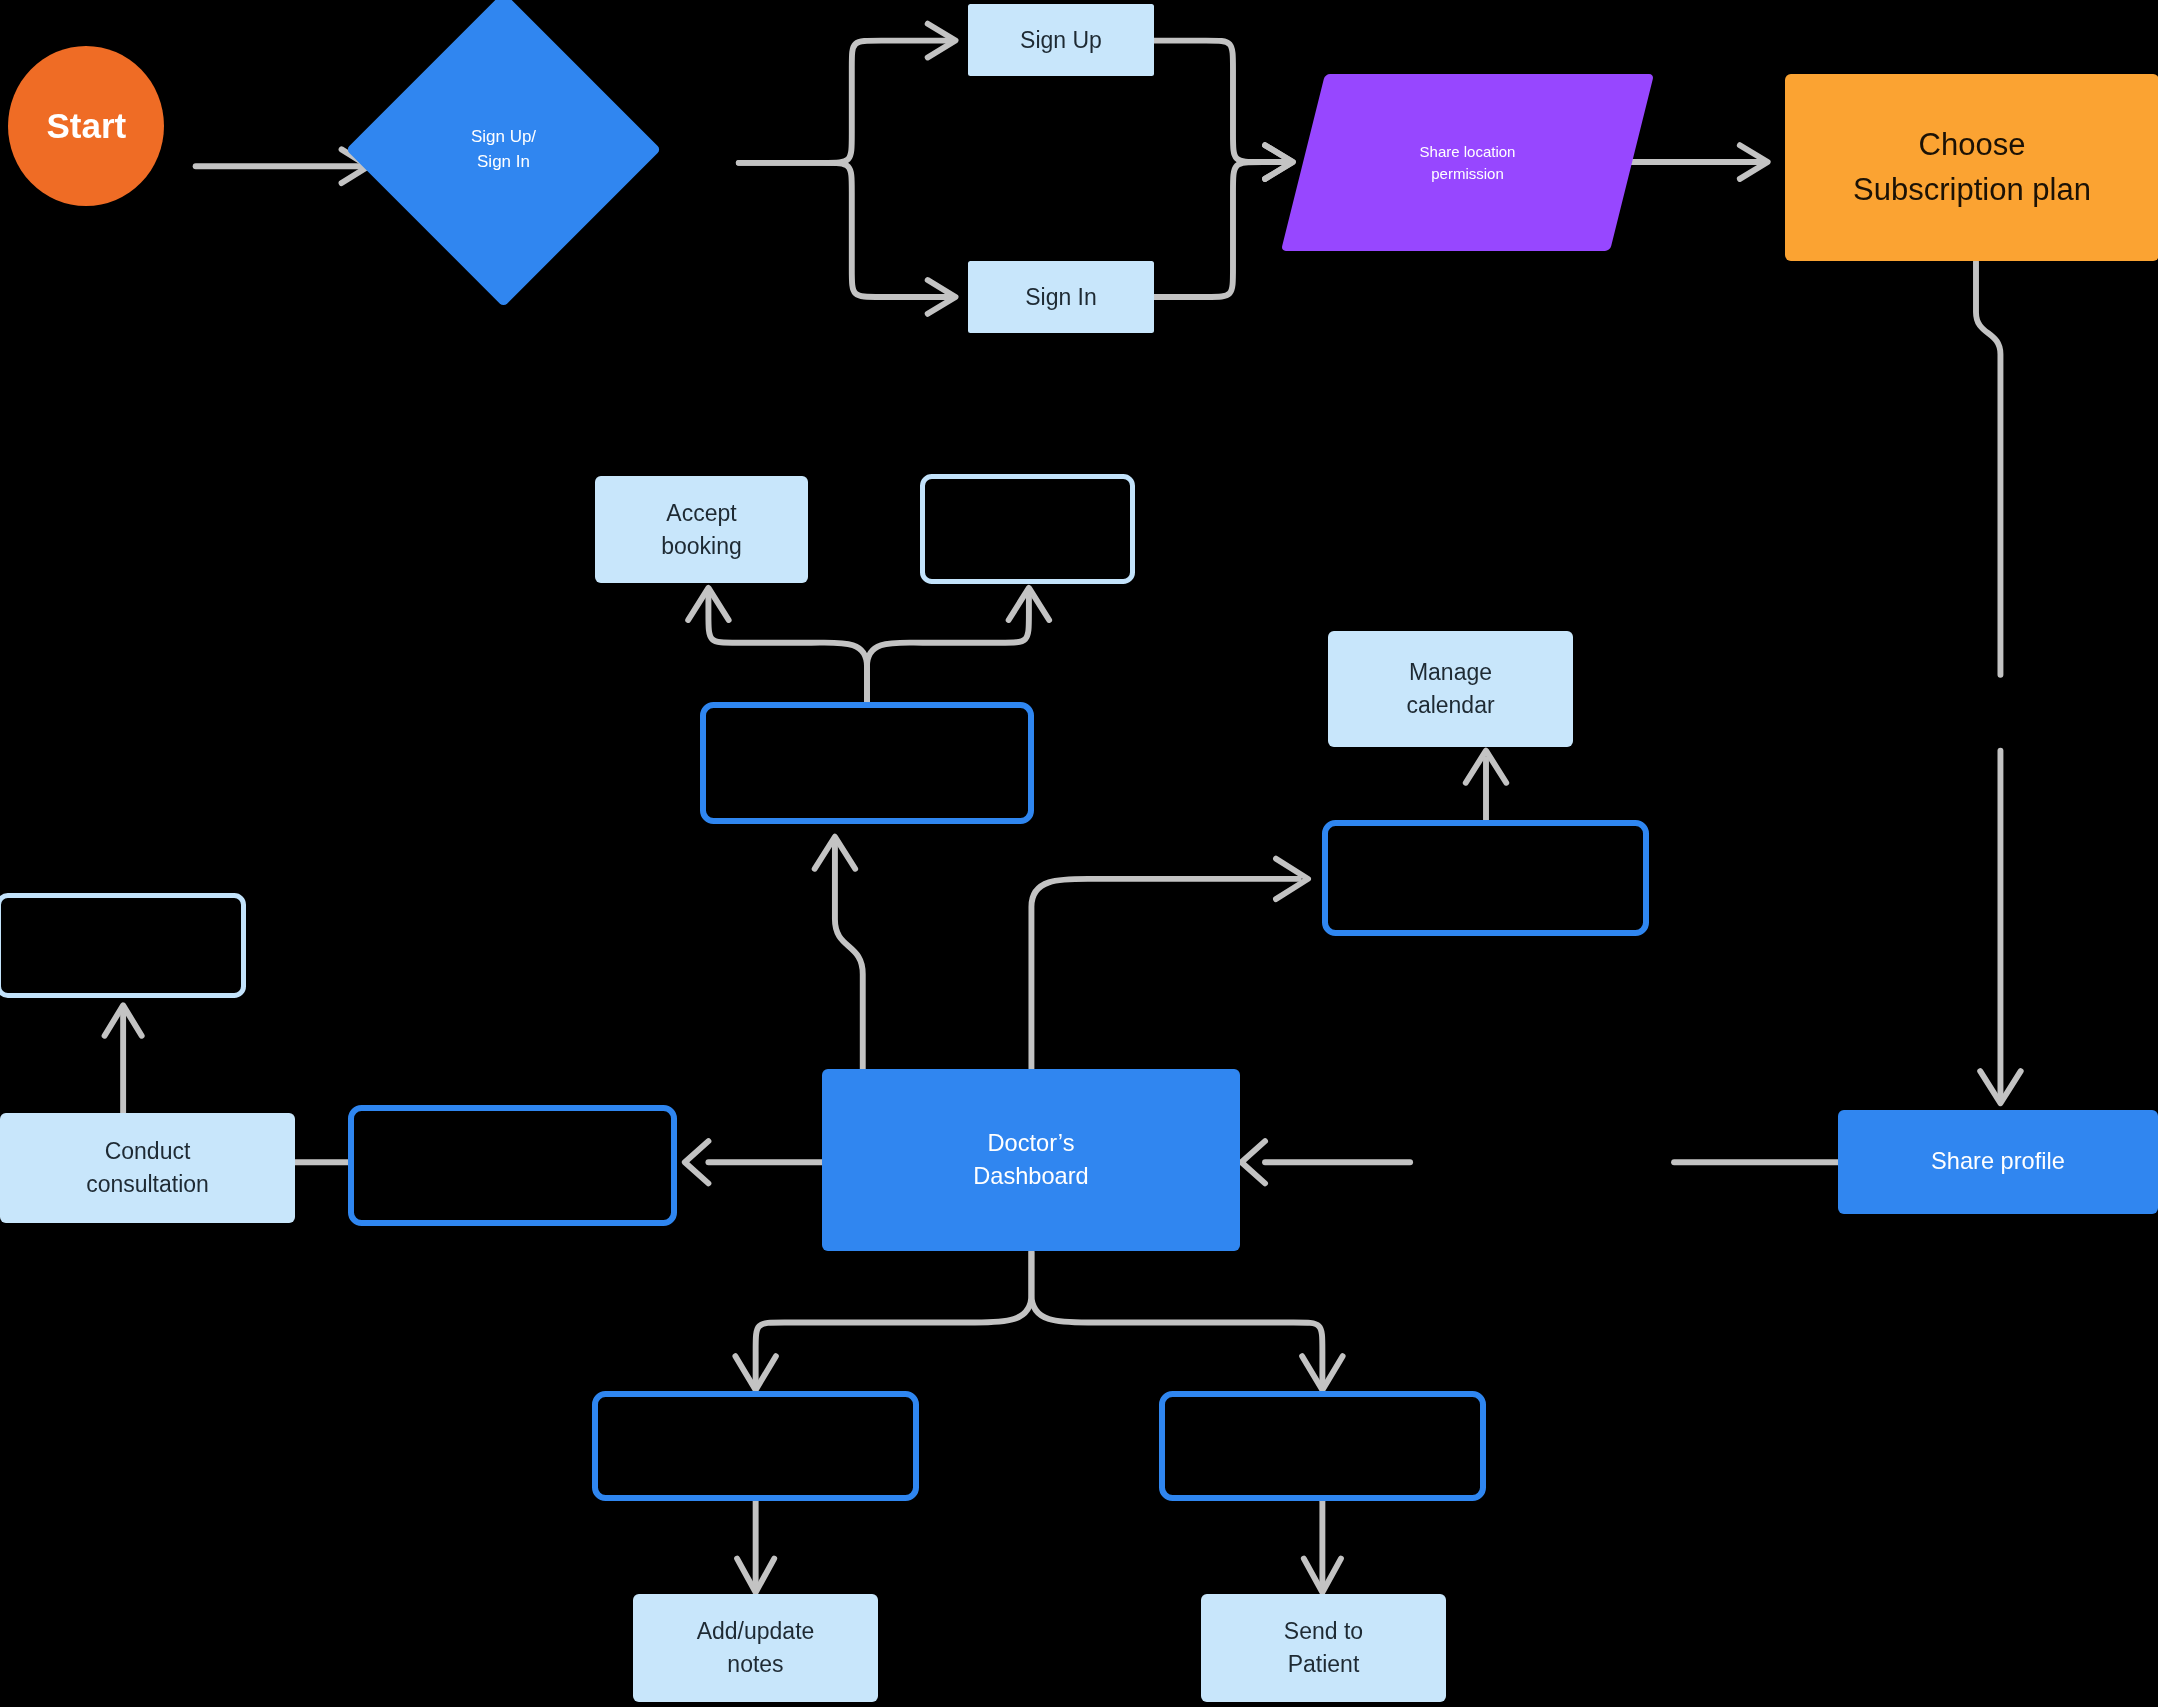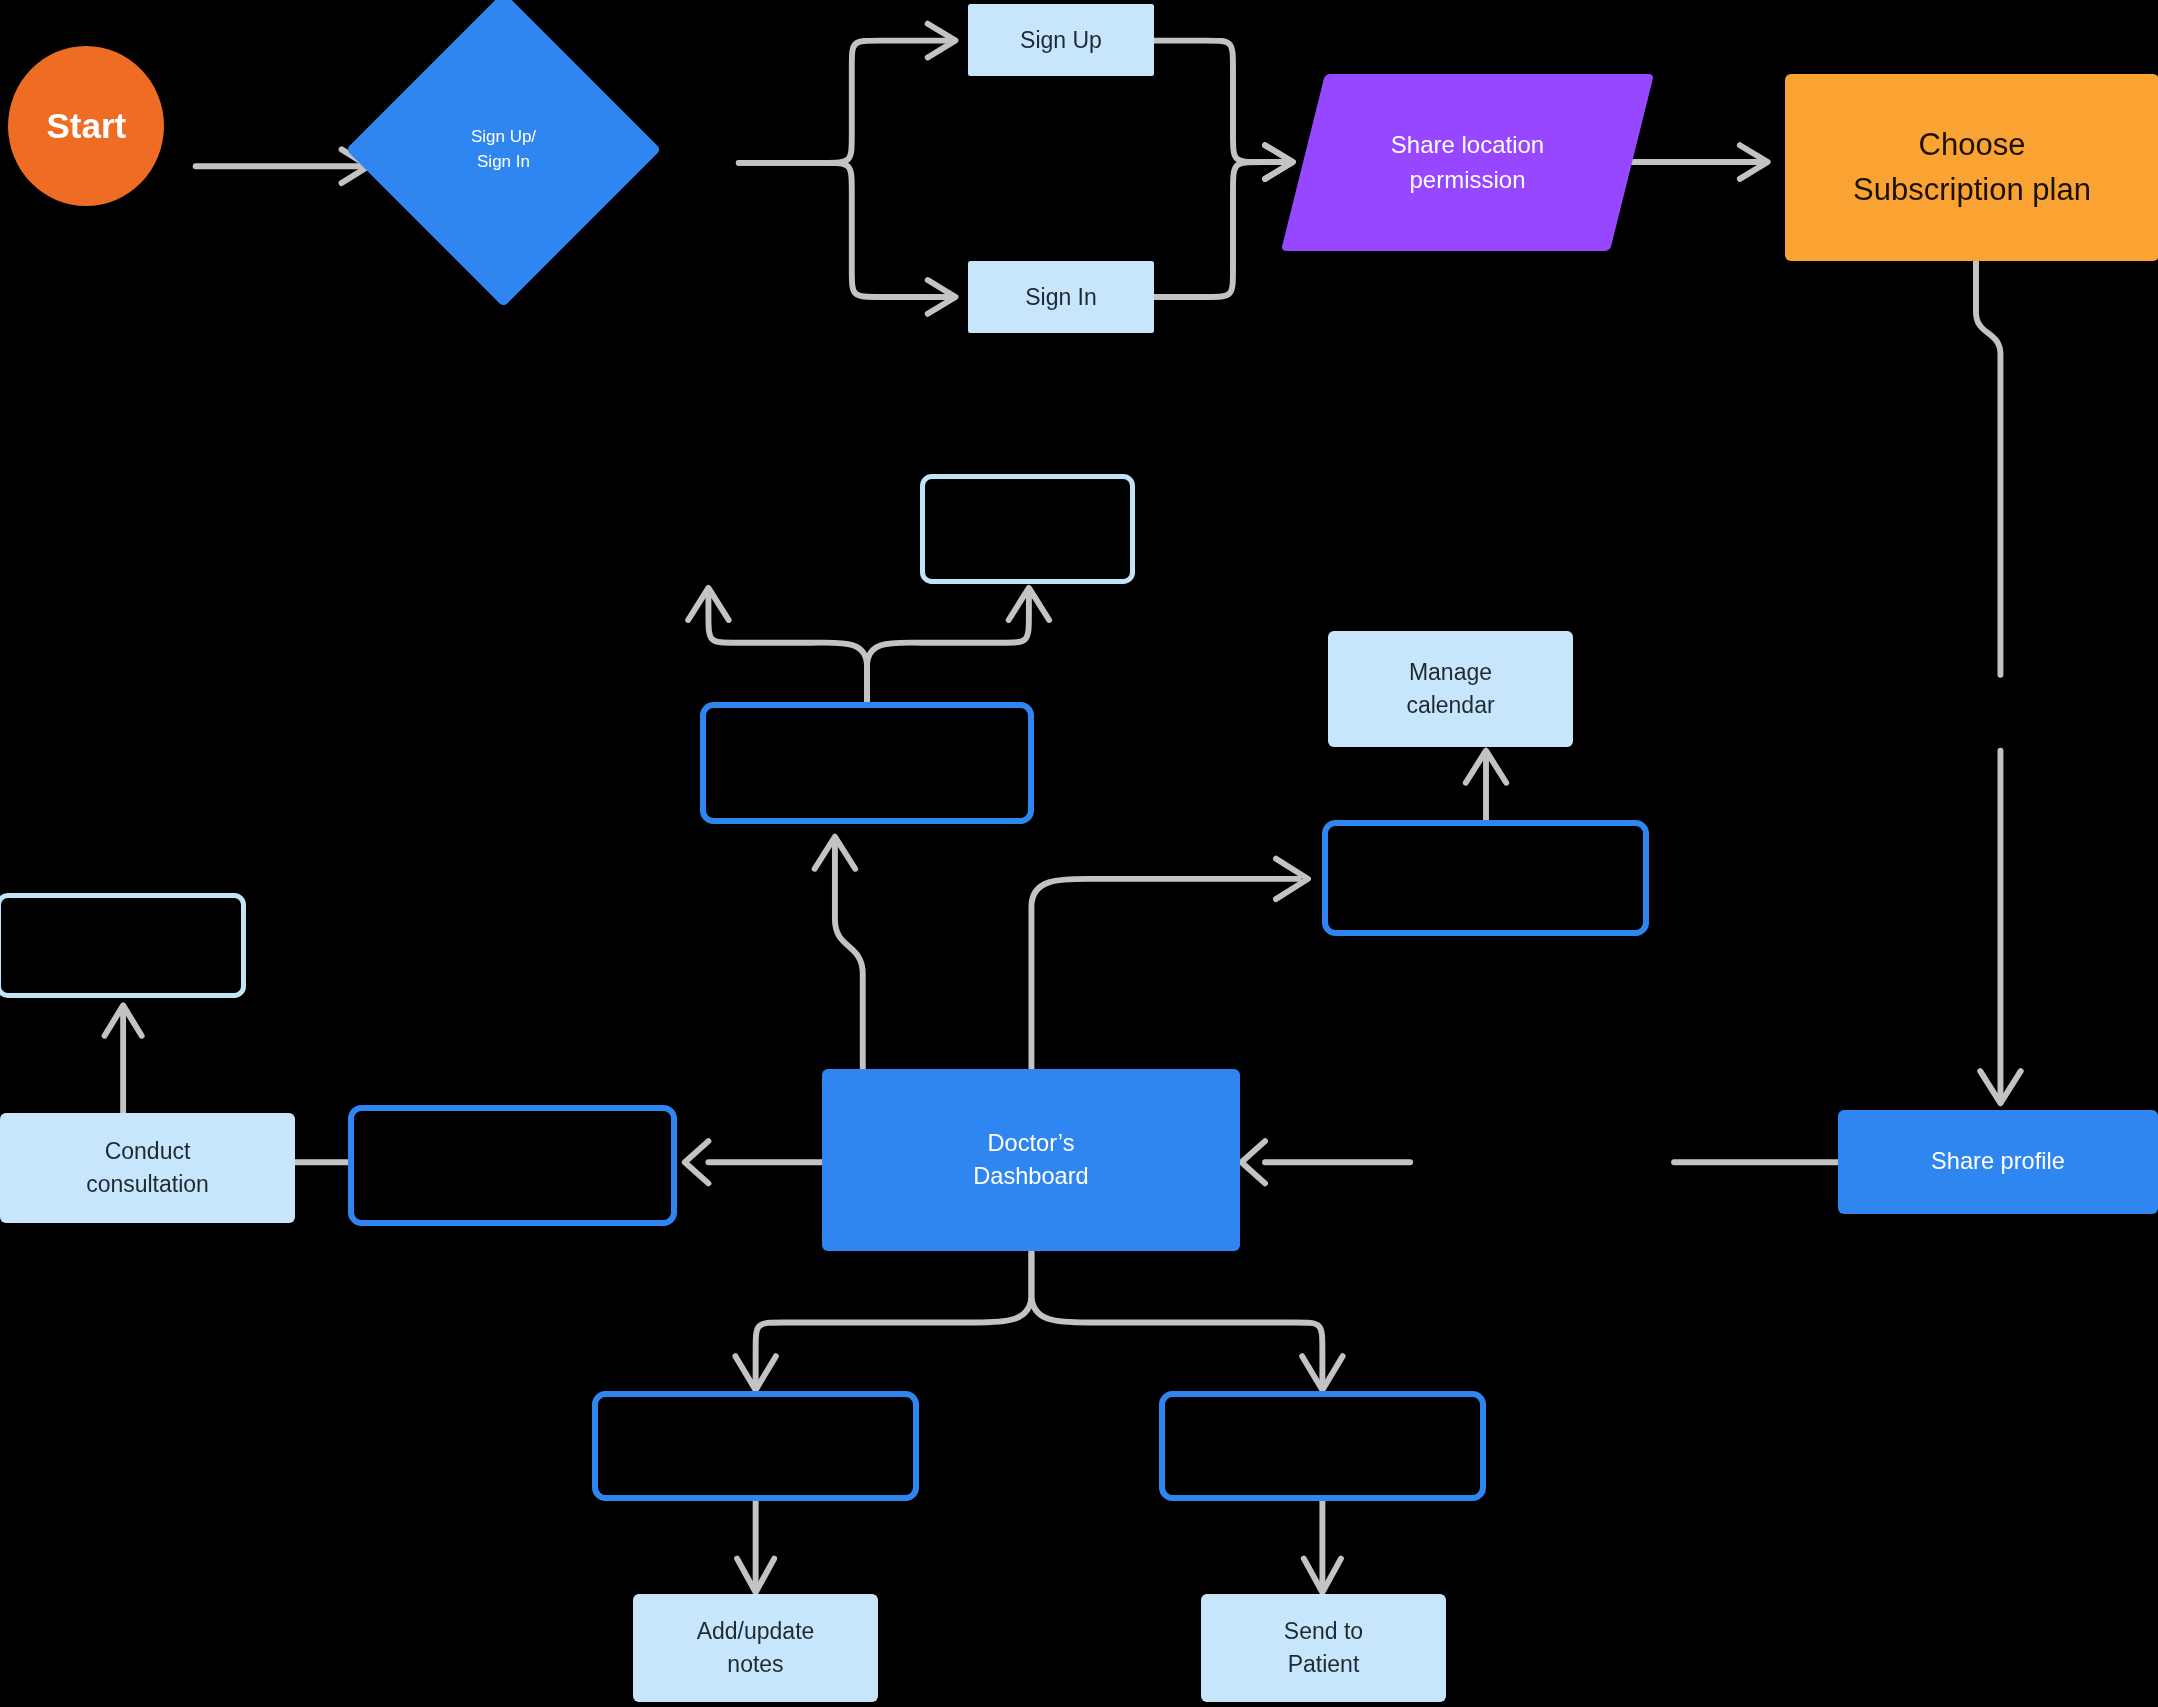--- a/index.html
+++ b/index.html
@@ -99,21 +99,21 @@
     border-radius: 5px;
   }
   .n-parallel-label {
     position: absolute;
     inset: 0;
     display: flex;
     align-items: center;
     justify-content: center;
     text-align: center;
     color: #ffffff;
-    font-size: 24px;
+    font-size: 15px;
     line-height: 1.45;
     white-space: pre-line;
   }
   .n-orange {
     background: #fba332;
     color: #1b1206;
     font-size: 31px;
     border-radius: 5.9px;
   }
   .n-blue {
@@ -266,20 +266,24 @@
     <div class="n-parallel-shape"></div>
     <div class="n-parallel-label">Share location
 permission</div>
   </div>
 
   <div class="node n-orange" style="left:1785px; top:74px; width:374px; height:187px;">
     <span>Choose
 Subscription plan</span>
   </div>
 
+  <div class="node n-lightbox" style="left:595px; top:476px; width:213px; height:107px;">
+    <span>Accept
+booking</span>
+  </div>
 
   <div class="node n-outline-light" style="left:920px; top:474px; width:215px; height:110px;">
     <span></span>
   </div>
 
   <div class="node n-outline-strong" style="left:700px; top:702px; width:334px; height:122px;">
     <span></span>
   </div>
 
   <div class="node n-lightbox" style="left:1328px; top:631px; width:245px; height:116px;">

